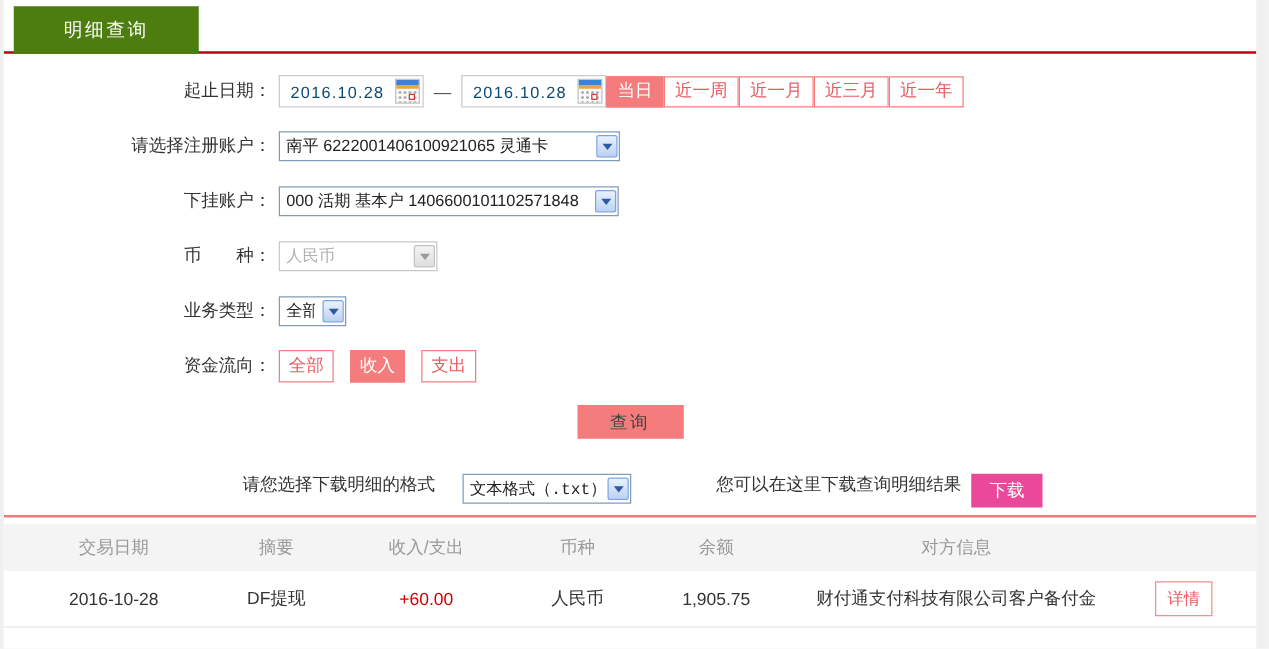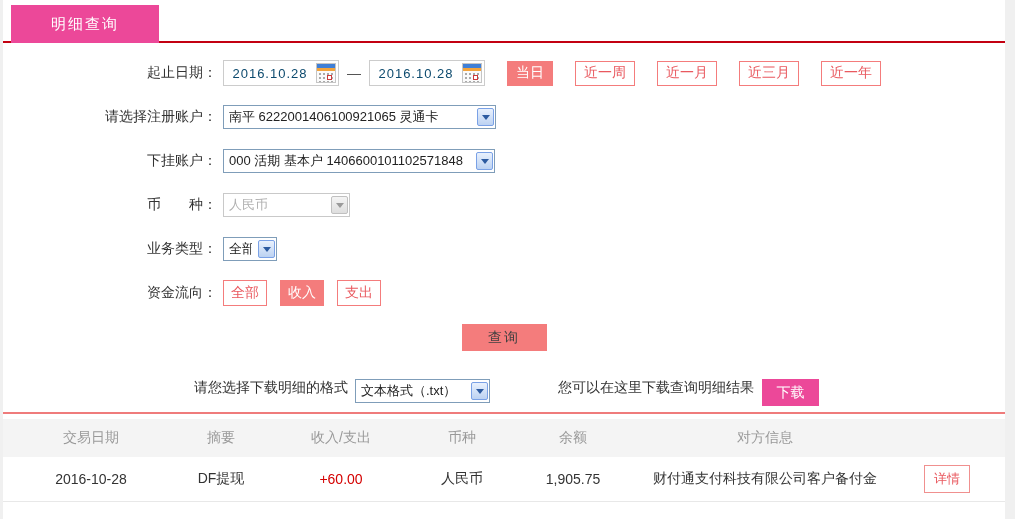--- a/index.html
+++ b/index.html
@@ -24,21 +24,21 @@
     background:#fff;
   }
   .tab {
     display:inline-flex;
     align-items:center;
     justify-content:center;
     margin-left:8px;
     margin-top:5px;
     width:148px;
     height:38px;
-    background:#ec4899;
+    background:#4d7c0f;
     color:#fff;
     font-size:15px;
     letter-spacing:2px;
     cursor:pointer;
   }
   
   .form { padding-top:17px; }
   .form-row {
     display:flex;
     align-items:center;
@@ -97,21 +97,21 @@
     background:#fff;
   }
   .date-dash { margin:0 8px; color:#555; font-size:14px; }
   
   .qbtn {
     display:inline-flex;
     align-items:center;
     justify-content:center;
     height:25px;
     padding:0 8px;
-    margin-left:22px;
+    margin-left:0;
     border:1px solid #f47c7c;
     background:#fff;
     color:#e9595f;
     font-size:14px;
     cursor:pointer;
     white-space:nowrap;
   }
   .qbtn.active { background:#f47c7c; color:#fff; }
   
   .xp-select {
@@ -182,21 +182,21 @@
     letter-spacing:2px;
   }
   
   .dl-row {
     display:flex;
     margin-top:28px;
     padding-left:191px;
     height:27px;
   }
   .dl-label { font-size:14px; color:#333; }
-  .dl-row .xp-select { margin-left:7px; }
+  .dl-row .xp-select { margin-left:22px;font-family:Liberation Mono, monospace; }
   .dl-hint { font-size:14px; color:#333; margin-left:68px; }
   .dl-btn {
     display:inline-flex;
     align-items:center;
     justify-content:center;
     width:57px; height:27px;
     margin-left:8px;
     background:#ec4899;
     color:#fff;
     font-size:14px;

